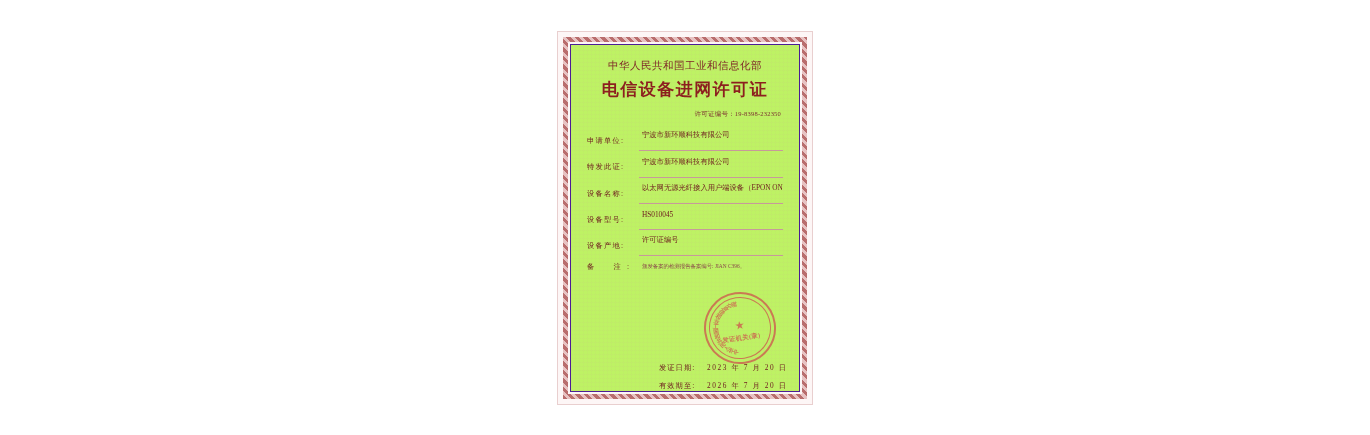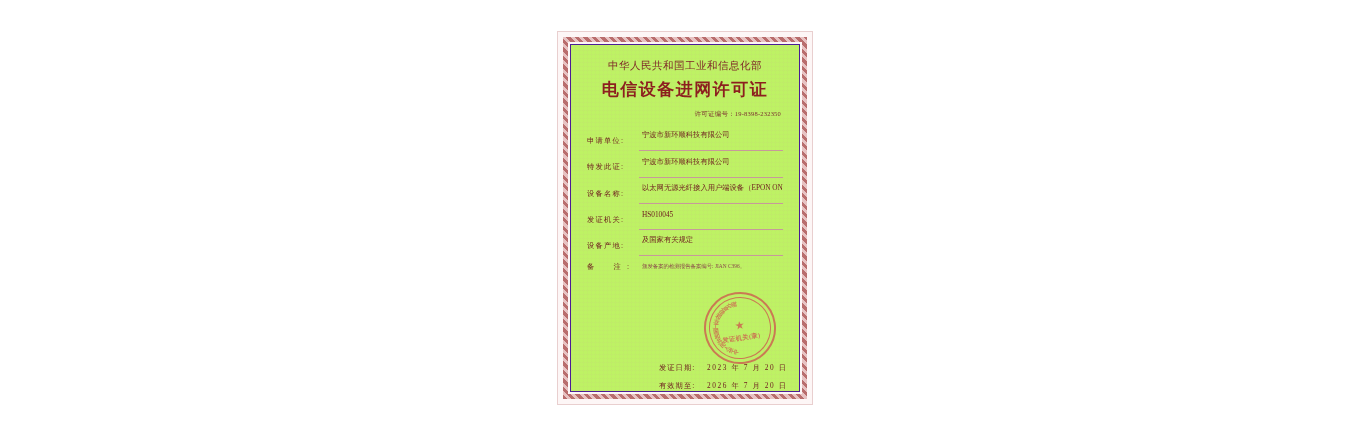--- a/index.html
+++ b/index.html
@@ -250,27 +250,27 @@
             <div class="field-label">特发此证:</div>
             <div class="field-value">宁波市新环顺科技有限公司</div>
           </div>
 
           <div class="field-row">
             <div class="field-label">设备名称:</div>
             <div class="field-value">以太网无源光纤接入用户端设备（EPON ONU）</div>
           </div>
 
           <div class="field-row">
-            <div class="field-label">发证机关:</div>
+            <div class="field-label">设备型号:</div>
             <div class="field-value">HS010045</div>
           </div>
 
           <div class="field-row">
             <div class="field-label">设备产地:</div>
-            <div class="field-value">及国家有关规定</div>
+            <div class="field-value">许可证编号</div>
           </div>
 
           <div class="field-row note">
             <div class="field-label">备　注:</div>
             <div class="field-value">颁发备案的检测报告备案编号: JIAN C396。</div>
           </div>
 
         </div>
 
       </div>

